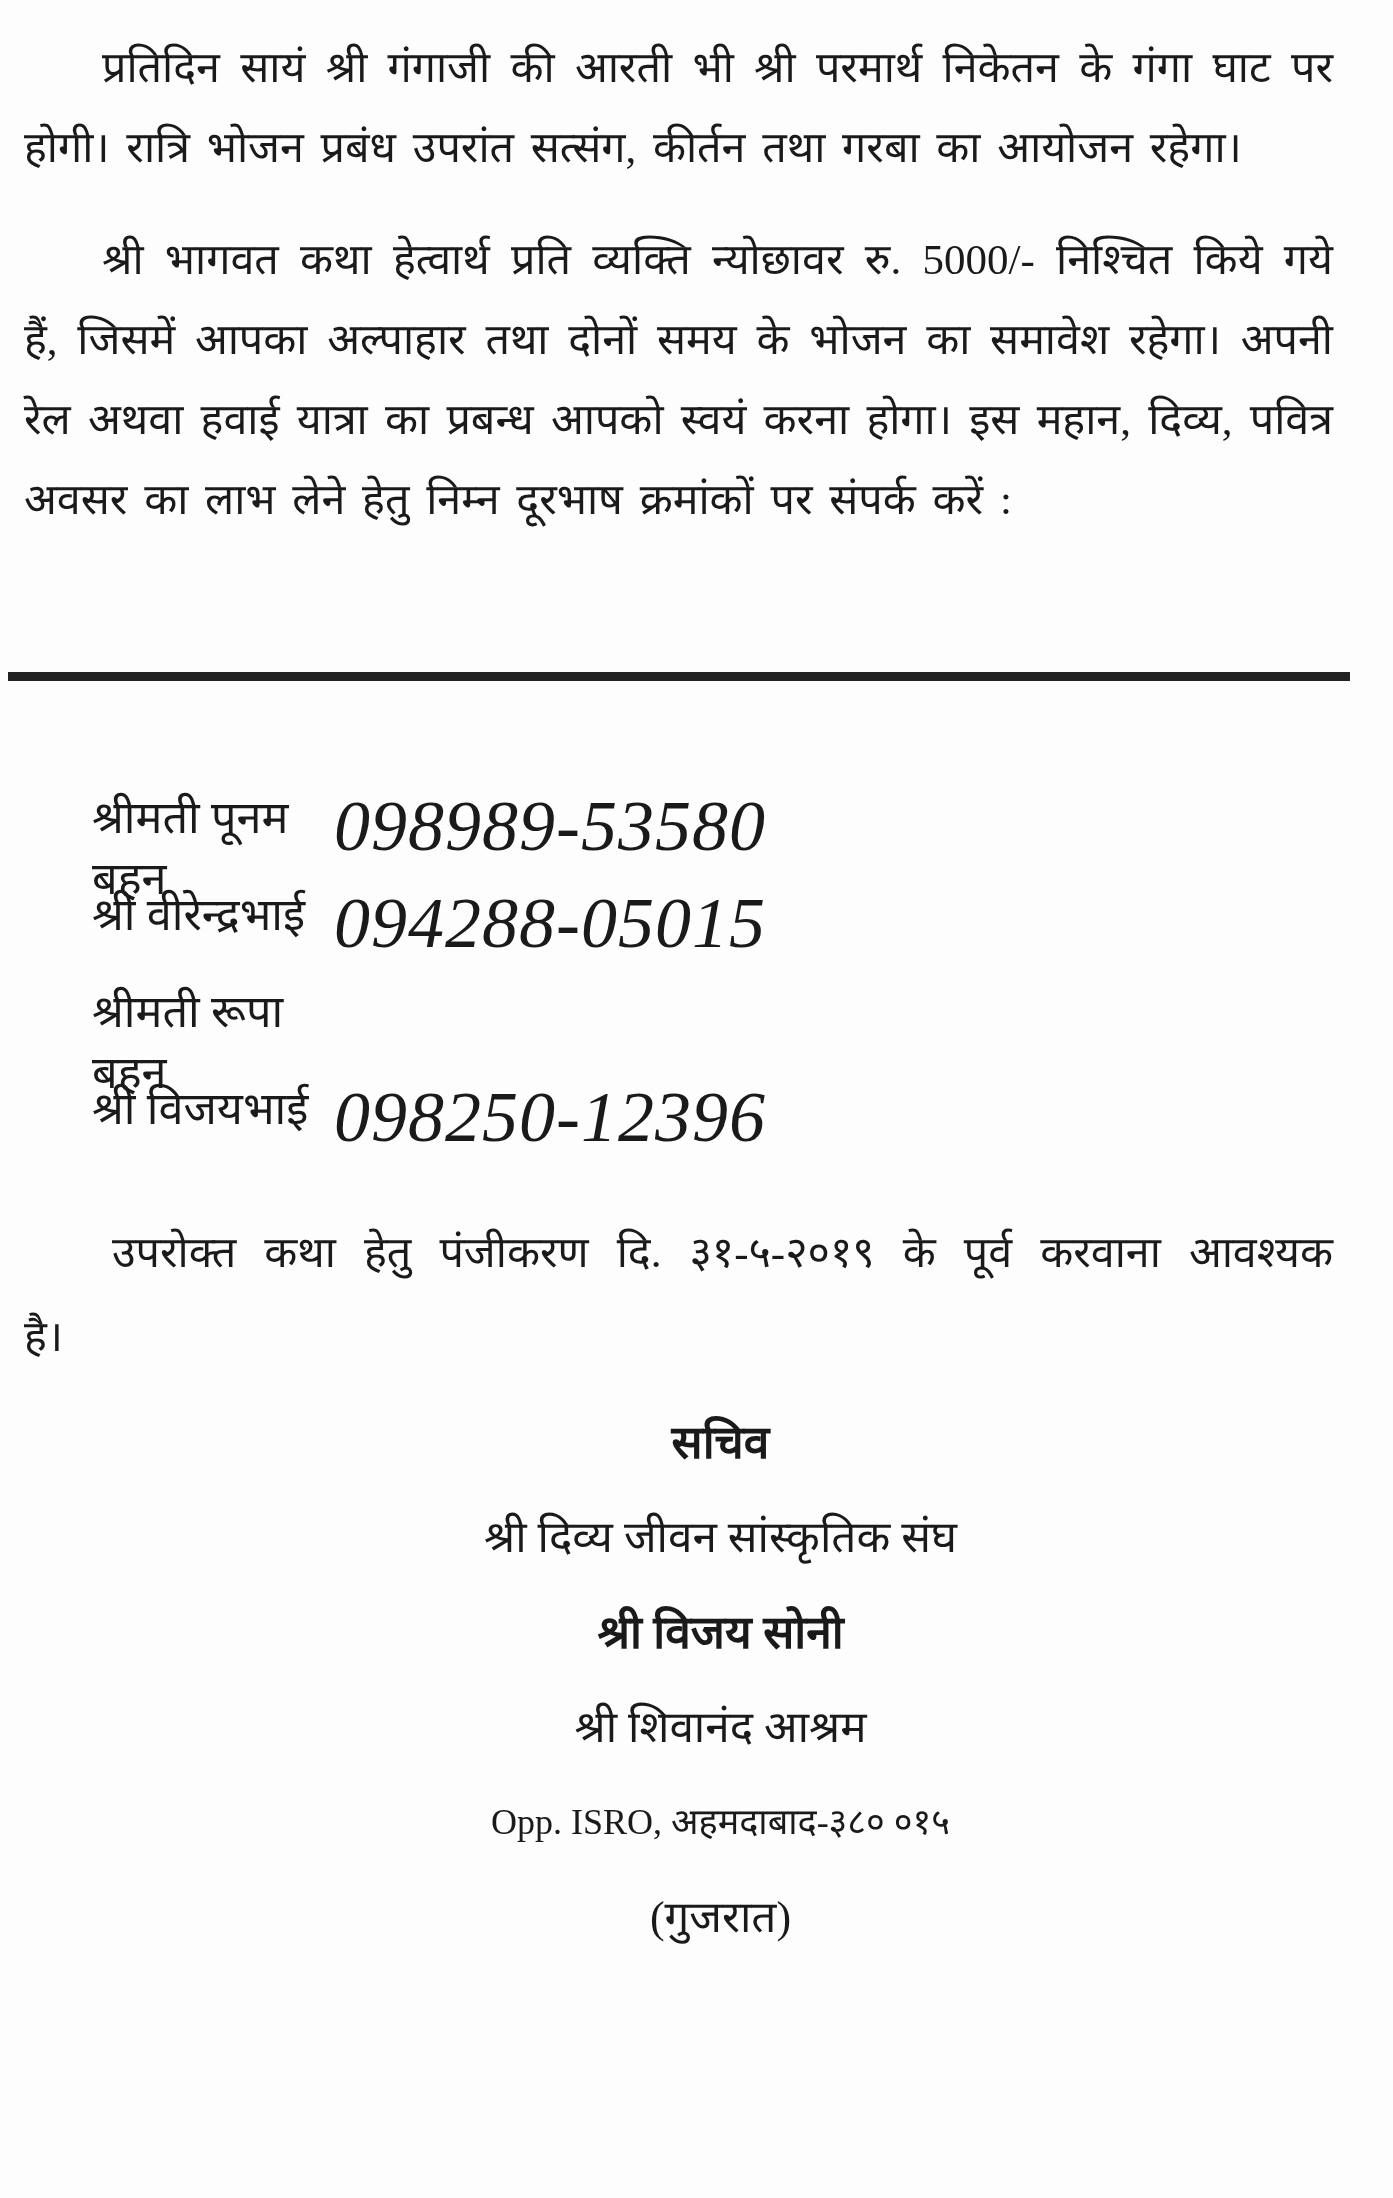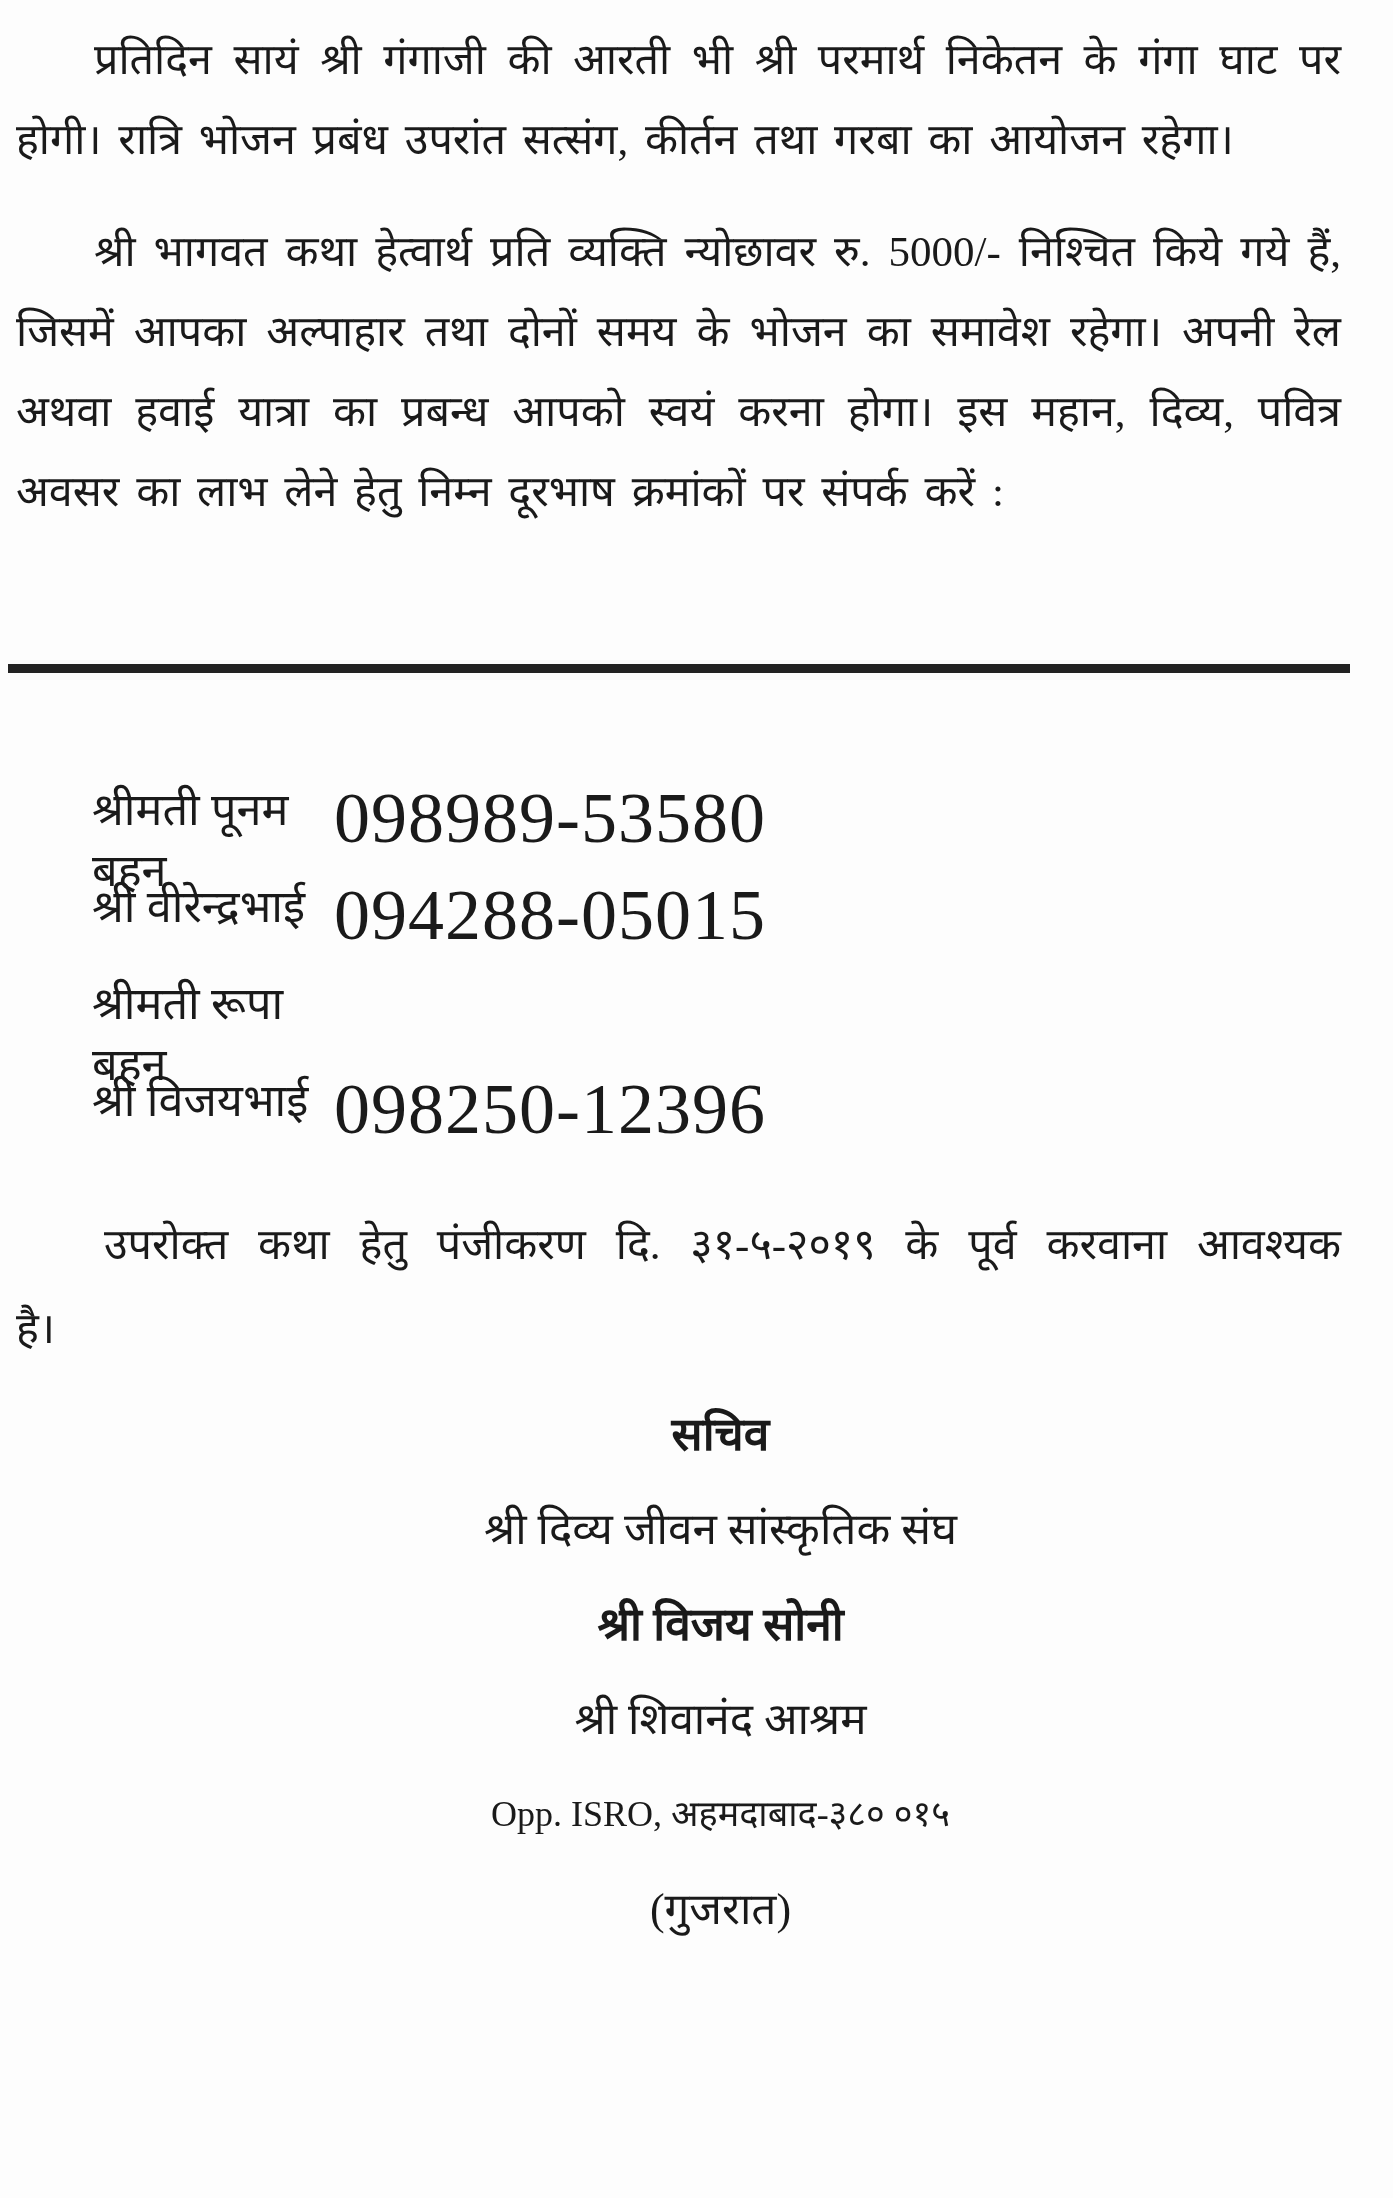--- a/index.html
+++ b/index.html
@@ -13,21 +13,21 @@
     overflow: hidden;
   }
   .page {
     width: 100%;
     height: 100%;
     padding: 12px 44px 0 8px;
   }
   .par {
     font-size: 43px;
     line-height: 80px;
-    margin: 8px;
+    margin: 16px;
     text-align: justify;
     word-spacing: 6px;
   }
   .indent-a { text-indent: 78px; }
   .indent-b { text-indent: 124px; }
   .indent-c { text-indent: 88px; }
   .mt-par  { margin-top: 32px; }
   .rule {
     height: 9px;
     width: 1342px;
@@ -41,20 +41,21 @@
     height: 97px;
   }
   .cname {
     font-size: 45px;
     width: 242px;
     flex: none;
   }
   .cphone {
     font-size: 72px;
     letter-spacing: 1px;
+    font-style: italic;
   }
   .par-after-contacts { margin-top: 16px; }
   .par-register { margin-top: 38px; line-height: 84px; word-spacing: 14px; }
   .signature {
     margin-top: 16px;
     text-align: center;
     position: relative;
     left: 42px;
   }
   .sig-line {

